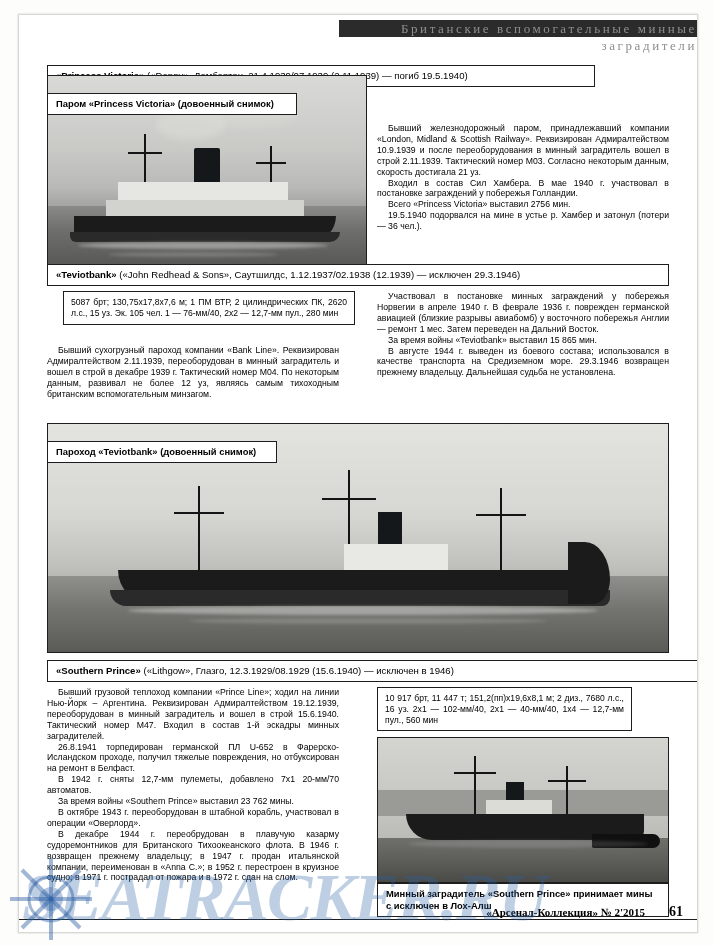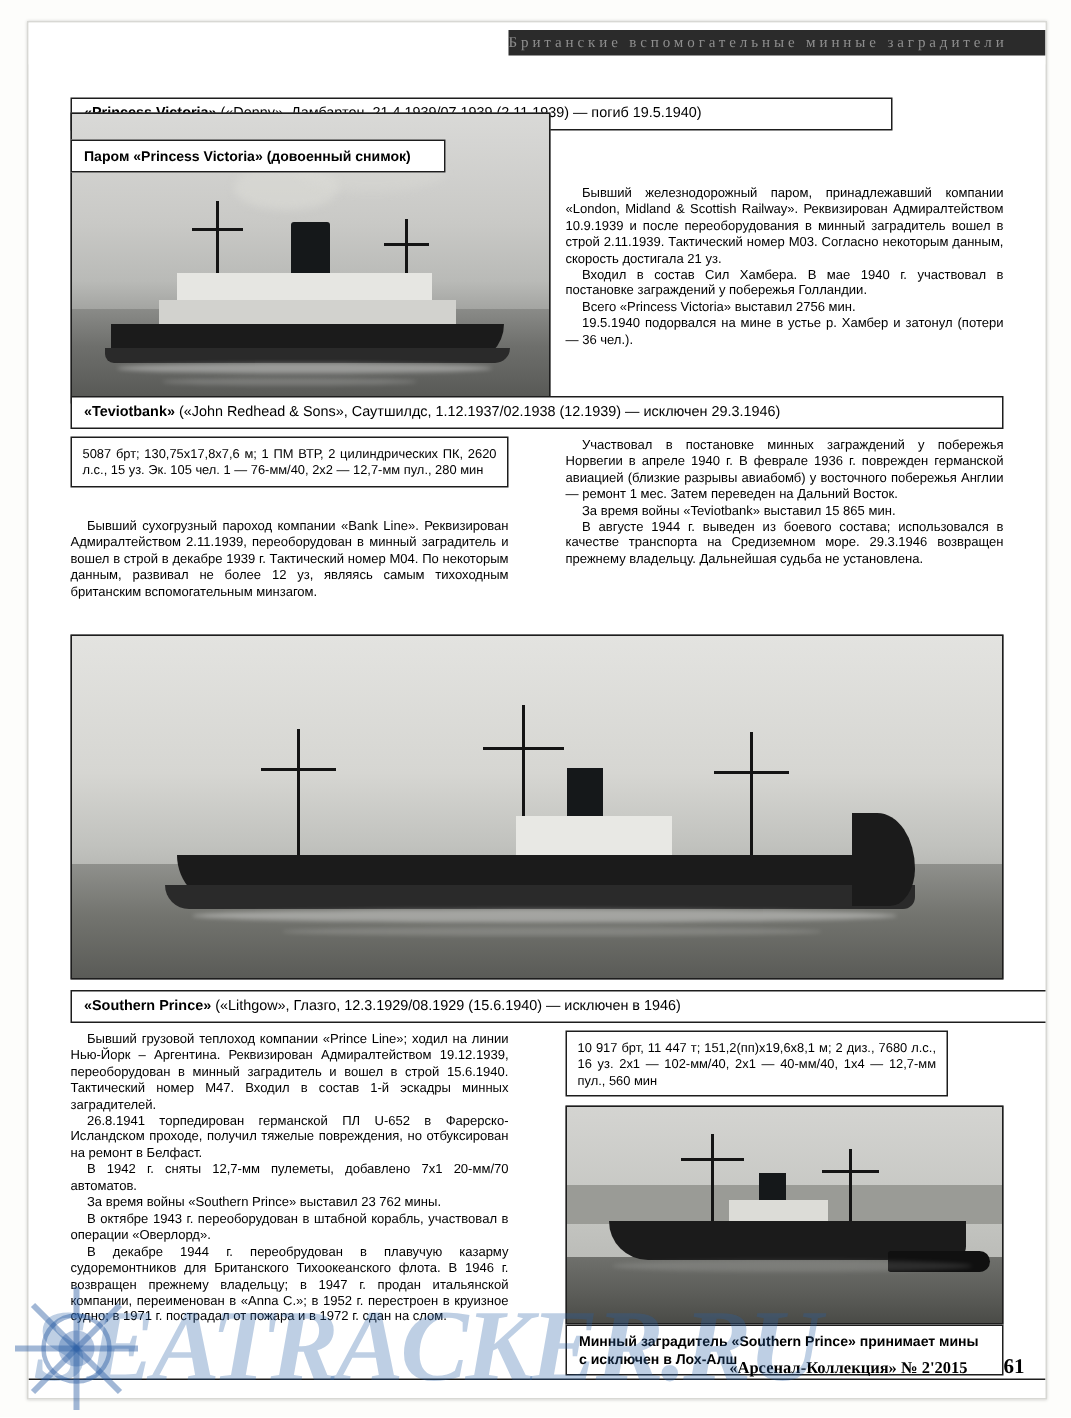--- a/index.html
+++ b/index.html
@@ -31,23 +31,23 @@
     position:absolute;left:0;top:0;width:678px;height:28px;
     background:#ffffff;
   }
   .runhead .bar{
     position:absolute;left:320px;top:5px;width:358px;height:17px;
     background:#2b2b2b;
   }
   .runhead .bar span{
     display:block;
     color:#8e8e8e;
-    font-size:10px;
+    font-size:13px;
     letter-spacing:2.6px;
-    text-align:left;
+    text-align:right;
     line-height:17px;
     font-family:"Liberation Serif", serif;
   }
   .title-line{
     position:absolute;
     box-sizing:border-box;
     border:1px solid #1d1d1d;
     background:#fff;
     font-size:9.6px;
     padding:4px 8px 4px 8px;
@@ -192,21 +192,21 @@
       <p>Бывший железнодорожный паром, принадлежавший компании «London, Midland &amp; Scottish Railway». Реквизирован Адмиралтейством 10.9.1939 и после переоборудования в минный заградитель вошел в строй 2.11.1939. Тактический номер М03. Согласно некоторым данным, скорость достигала 21 уз.</p>
       <p>Входил в состав Сил Хамбера. В мае 1940 г. участвовал в постановке заграждений у побережья Голландии.</p>
       <p>Всего «Princess Victoria» выставил 2756 мин.</p>
       <p>19.5.1940 подорвался на мине в устье р. Хамбер и затонул (потери — 36 чел.).</p>
     </div>
 
     <div class="title-line" style="left:28px;top:249px;width:622px;">
       <span><b>«Teviotbank»</b> («John Redhead &amp; Sons», Саутшилдс, 1.12.1937/02.1938 (12.1939) — исключен 29.3.1946)</span>
     </div>
 
-    <div class="specbox" style="left:28px;top:276px;width:292px;">
+    <div class="specbox" style="left:44px;top:276px;width:292px;">
       <span>5087 брт; 130,75x17,8x7,6 м; 1 ПМ ВТР, 2 цилиндрических ПК, 2620 л.с., 15 уз. Эк. 105 чел. 1 — 76-мм/40, 2x2 — 12,7-мм пул., 280 мин</span>
     </div>
 
     <div class="col" style="left:28px;top:330px;width:292px;">
       <p>Бывший сухогрузный пароход компании «Bank Line». Реквизирован Адмиралтейством 2.11.1939, переоборудован в минный заградитель и вошел в строй в декабре 1939 г. Тактический номер М04. По некоторым данным, развивал не более 12 уз, являясь самым тихоходным британским вспомогательным минзагом.</p>
     </div>
 
     <div class="col" style="left:358px;top:276px;width:292px;">
       <p>Участвовал в постановке минных заграждений у побережья Норвегии в апреле 1940 г. В феврале 1936 г. поврежден германской авиацией (близкие разрывы авиабомб) у восточного побережья Англии — ремонт 1 мес. Затем переведен на Дальний Восток.</p>
       <p>За время войны «Teviotbank» выставил 15 865 мин.</p>
@@ -229,20 +229,23 @@
       <div class="sup" style="left:296px;top:120px;width:104px;height:26px;background:#e8e8e4;"></div>
       <div class="sup" style="left:286px;top:146px;width:124px;height:14px;background:#cfcfca;"></div>
 
       <div class="hull" style="left:70px;top:146px;width:480px;height:34px;border-radius:0 0 18px 90px;"></div>
       <div class="hullsoft" style="left:62px;top:166px;width:500px;height:16px;border-radius:0 0 60px 120px;"></div>
 
       <div class="hull" style="left:520px;top:118px;width:42px;height:62px;border-radius:0 60% 40% 0;"></div>
 
       <div class="wake" style="left:80px;top:182px;width:470px;height:9px;"></div>
       <div class="wake" style="left:140px;top:194px;width:360px;height:6px;opacity:.45"></div>
+    </div>
+    <div class="caption" style="left:28px;top:426px;width:230px;">
+      <span>Пароход «Teviotbank» (довоенный снимок)</span>
     </div>
 
     <div class="title-line" style="left:28px;top:645px;width:711px;">
       <span><b>«Southern Prince»</b> («Lithgow», Глазго, 12.3.1929/08.1929 (15.6.1940) — исключен в 1946)</span>
     </div>
 
     <div class="col" style="left:28px;top:672px;width:292px;">
       <p>Бывший грузовой теплоход компании «Prince Line»; ходил на линии Нью-Йорк – Аргентина. Реквизирован Адмиралтейством 19.12.1939, переоборудован в минный заградитель и вошел в строй 15.6.1940. Тактический номер М47. Входил в состав 1-й эскадры минных заградителей.</p>
       <p>26.8.1941 торпедирован германской ПЛ U-652 в Фарерско-Исландском проходе, получил тяжелые повреждения, но отбуксирован на ремонт в Белфаст.</p>
       <p>В 1942 г. сняты 12,7-мм пулеметы, добавлено 7x1 20-мм/70 автоматов.</p>

